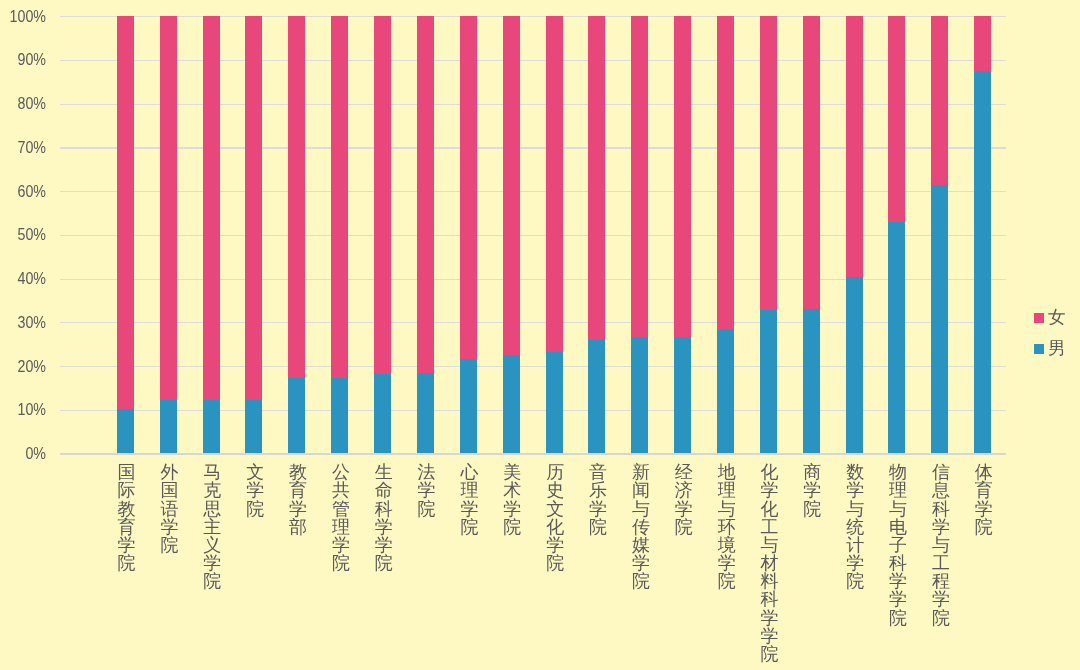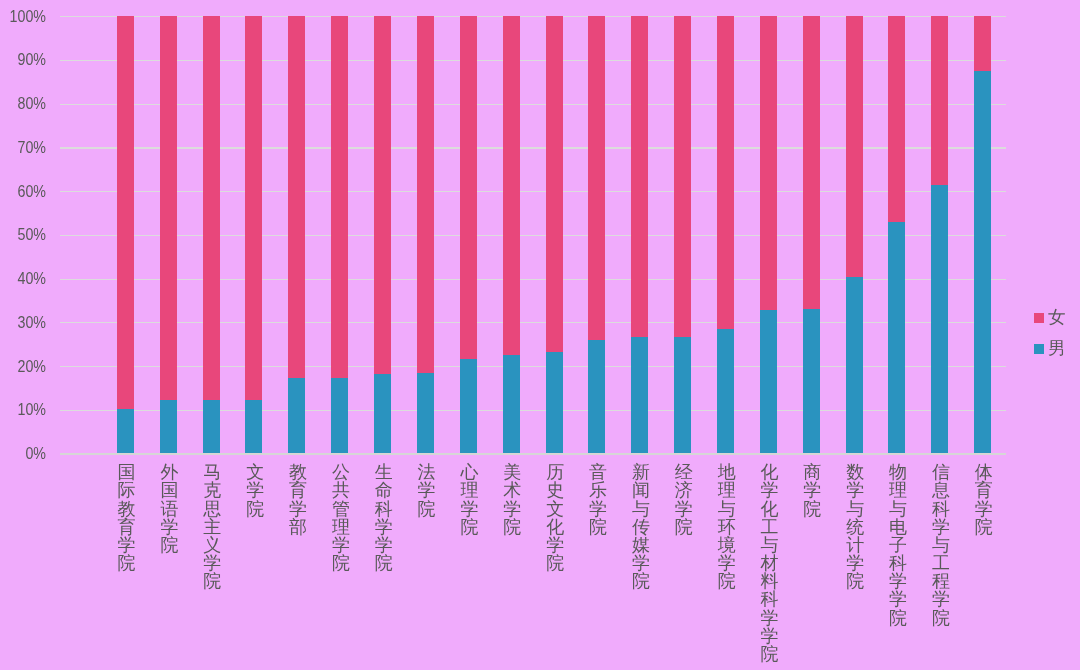--- a/index.html
+++ b/index.html
@@ -2,21 +2,21 @@
 <html><head>
 <meta charset="utf-8">
 <title>100% Stacked Column Chart</title>
 <style>
   html,body{margin:0;padding:0;}
   body{
     width:1080px;height:670px;background:#ffffff;overflow:hidden;
     font-family:"Liberation Sans",sans-serif;
     -webkit-font-smoothing:antialiased;
   }
-  #chart{position:relative;width:1080px;height:670px;background:#f0abfc;}
+  #chart{position:relative;width:1080px;height:670px;background:#fef9c3;}
 
   
   .plot{position:absolute;left:60.0px;top:16.2px;width:945.5px;height:437.3px;}
   .gridline{position:absolute;left:0;width:100%;height:1.2px;background:#dcdcdc;}
   .axisline{position:absolute;left:0;width:100%;height:1.5px;background:#d6d6d6;}
 
   
   .ytick{
     position:absolute;right:1033.6px;width:60px;text-align:right;white-space:nowrap;
     color:#595959;font-size:16px;line-height:16px;

